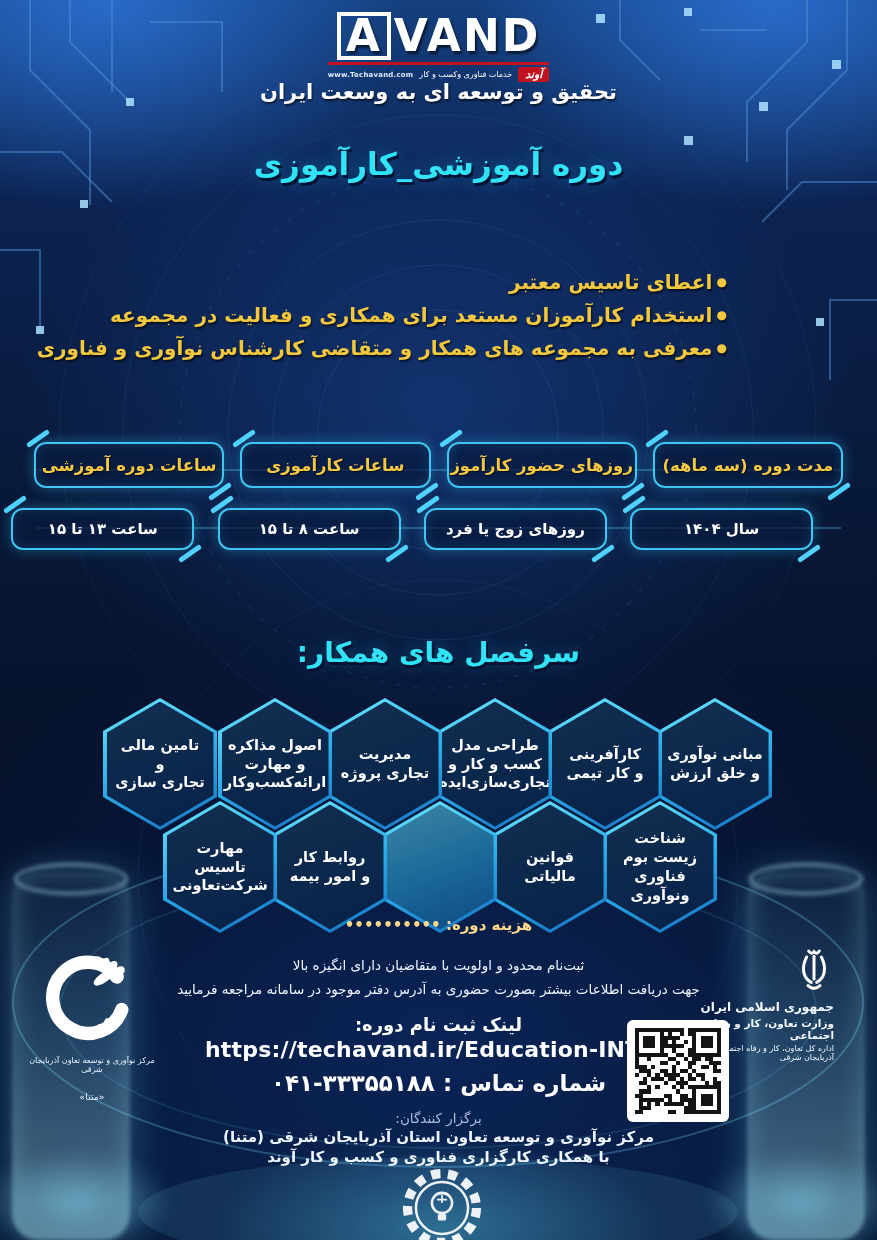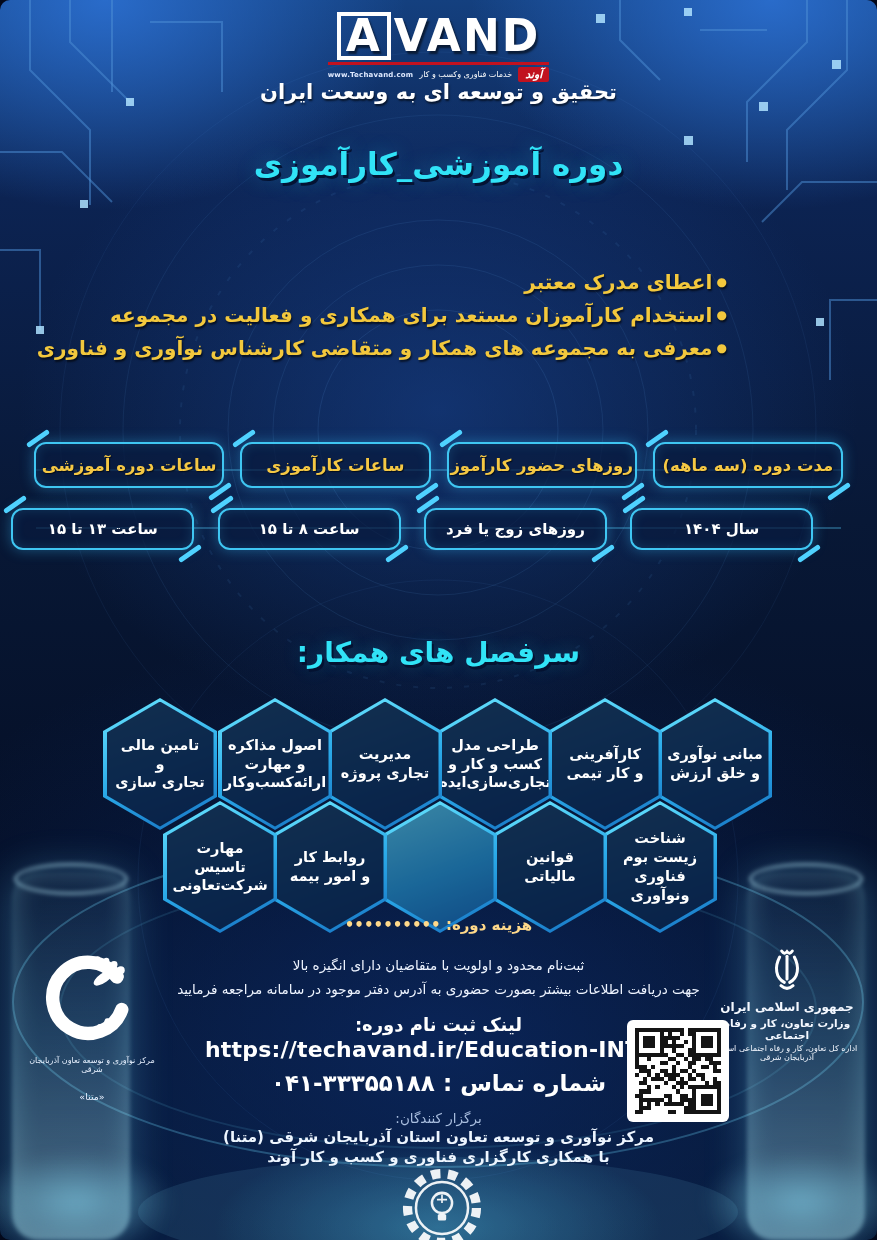--- a/index.html
+++ b/index.html
@@ -7,21 +7,20 @@
     position:relative;width:877px;height:1240px;margin:0 auto;overflow:hidden;
     direction:rtl;
     font-family:"DejaVu Sans",sans-serif;color:#fff;
     background:
       radial-gradient(ellipse 300px 120px at 50% 99%, rgba(90,220,255,.35), transparent 75%),
       radial-gradient(ellipse 430px 300px at 88% 0%, rgba(45,115,215,.85), transparent 70%),
       radial-gradient(ellipse 430px 300px at 12% 0%, rgba(45,115,215,.85), transparent 70%),
       radial-gradient(ellipse 560px 430px at 50% 33%, rgba(25,70,150,.55), transparent 75%),
       radial-gradient(ellipse 760px 520px at 50% 84%, rgba(12,45,110,.65), transparent 82%),
       linear-gradient(180deg,#14407f 0%,#0c2352 16%,#081836 42%,#050f26 68%,#071833 100%);
-    border-radius: 10px;
   }
   .abs{position:absolute;left:0;right:0;text-align:center;z-index:3;}
   .decor{position:absolute;inset:0;z-index:1;}
   
   .logo-wrap{top:12px;direction:ltr;}
   .logo-main{font-size:44px;font-weight:800;letter-spacing:2px;color:#fff;
     text-shadow:2px 3px 2px rgba(0,0,0,.55);line-height:1;}
   .a-box{display:inline-block;border:4px solid #fff;padding:0 5px;margin-right:3px;line-height:.92;}
   .logo-sub{display:inline-flex;direction:ltr;align-items:center;gap:6px;margin-top:2px;
     border-top:3px solid #c1121f;padding-top:2px;}
@@ -80,21 +79,21 @@
   
   .qr{position:absolute;left:627px;top:1020px;width:102px;height:102px;background:#fff;
     border-radius:6px;z-index:4;display:flex;align-items:center;justify-content:center;}
   .qr-grid{display:grid;grid-template-columns:repeat(21,1fr);grid-template-rows:repeat(21,1fr);
     width:86px;height:86px;}
   .qm.d{background:#141414;}
   
   .metna{position:absolute;left:26px;top:952px;width:132px;text-align:center;z-index:3;}
   .metna .cap1{font-size:8px;color:#e8f1ff;margin-top:4px;}
   .metna .cap2{font-size:9.5px;color:#e8f1ff;margin-top:17px;text-align:center;}
-  .gov{position:absolute;left:703px;top:946px;width:168px;text-align:center;z-index:3;}
+  .gov{position:absolute;left:666px;top:946px;width:168px;text-align:right;z-index:3;}
   .gov .g1{font-size:12px;font-weight:700;color:#f4f8ff;margin-top:4px;}
   .gov .g2{font-size:10.5px;font-weight:700;color:#f4f8ff;margin-top:3px;}
   .gov .g3{font-size:8px;color:#f4f8ff;margin-top:3px;}
   .gear{position:absolute;left:400px;top:1166px;width:84px;height:84px;z-index:3;}
   
   .pillar{position:absolute;top:872px;width:118px;height:368px;border-radius:26px;z-index:2;
     background:linear-gradient(180deg,rgba(140,230,255,.05),rgba(140,230,255,.20) 45%,rgba(190,245,255,.38));
     box-shadow:0 0 42px rgba(110,220,255,.28),inset 0 0 28px rgba(160,235,255,.3);filter:blur(2px);}
   .pillar::before{content:"";position:absolute;top:-9px;left:2px;right:2px;height:26px;border-radius:50%;
     border:3px solid rgba(190,240,255,.55);}
@@ -163,21 +162,21 @@
       <span class="url">www.Techavand.com</span>
       <span class="svc">خدمات فناوری وکسب و کار</span>
       <span class="chip">آوند</span>
     </div>
   </div>
   <div class="abs tagline">تحقیق و توسعه ای به وسعت ایران</div>
 
   <div class="abs title1">دوره آموزشی_کارآموزی</div>
 
   <ul class="abs bullets">
-    <li>اعطای مدرک معتبر</li>
+    <li>اعطای تاسیس معتبر</li>
     <li>استخدام کارآموزان مستعد برای همکاری و فعالیت در مجموعه</li>
     <li>معرفی به مجموعه های همکار و متقاضی کارشناس نوآوری و فناوری</li>
   </ul>
 
   <div class="abs info-row">
     <div class="info-col">
       <div class="pill label">
           <span>مدت دوره (سه ماهه)</span>
         </div>
       <div class="pill value">

